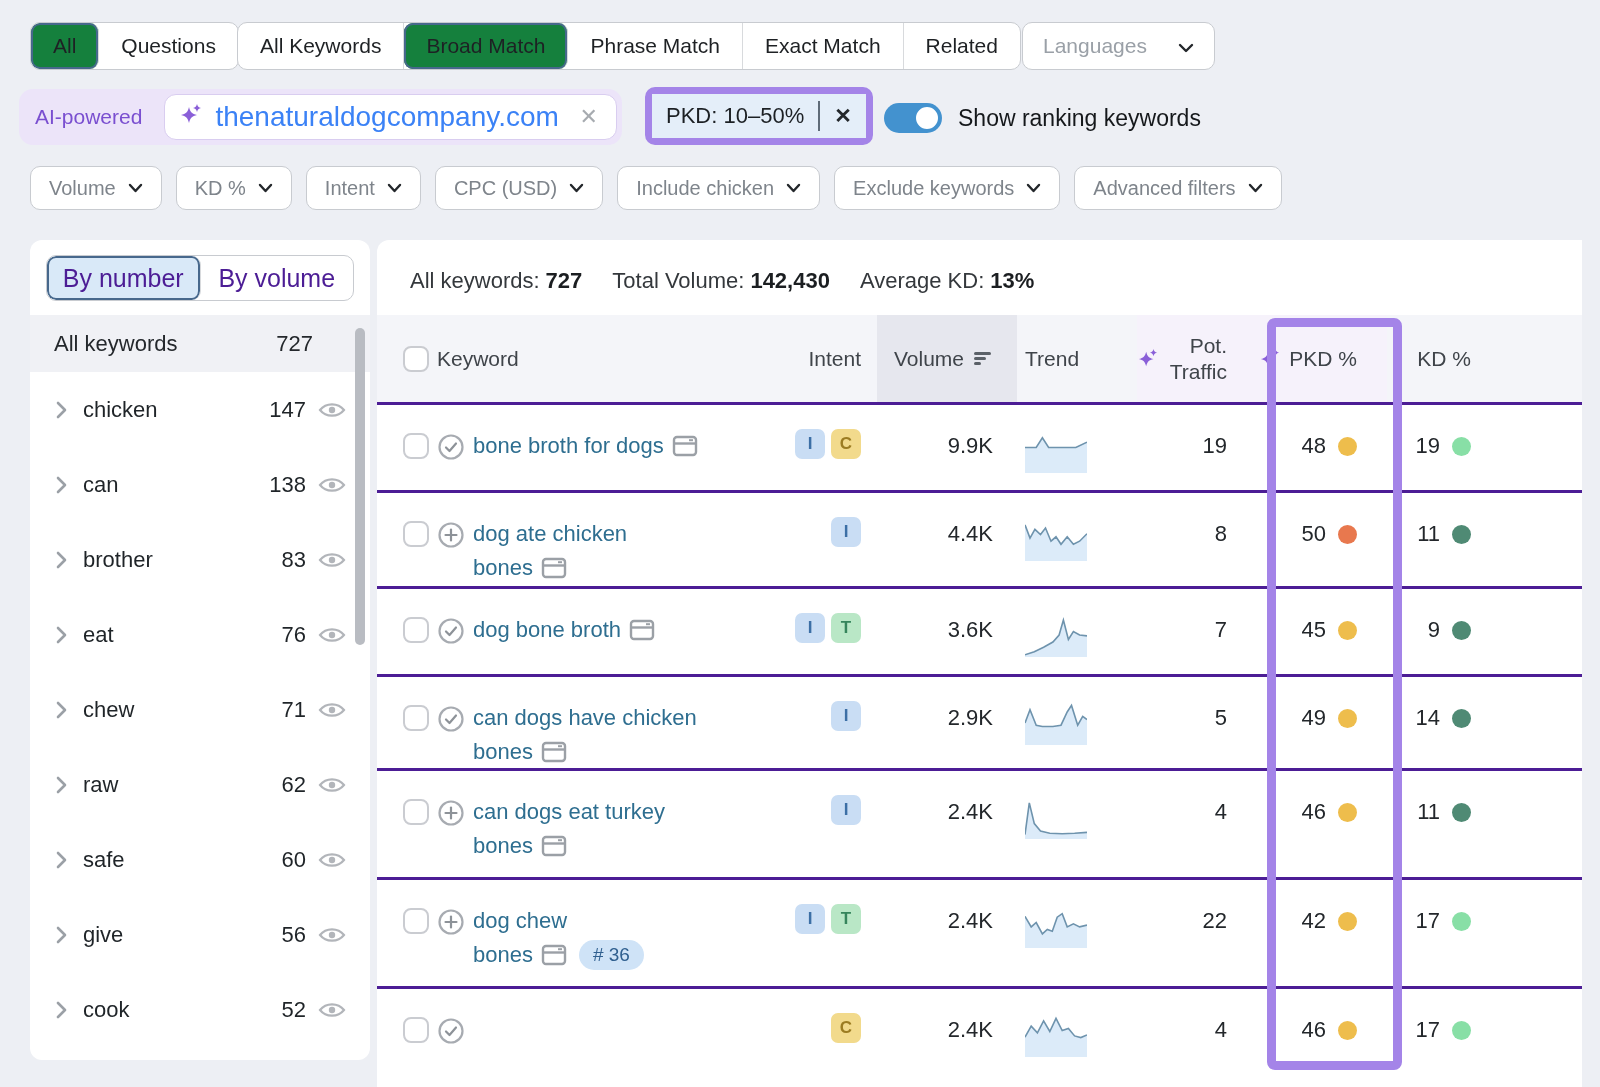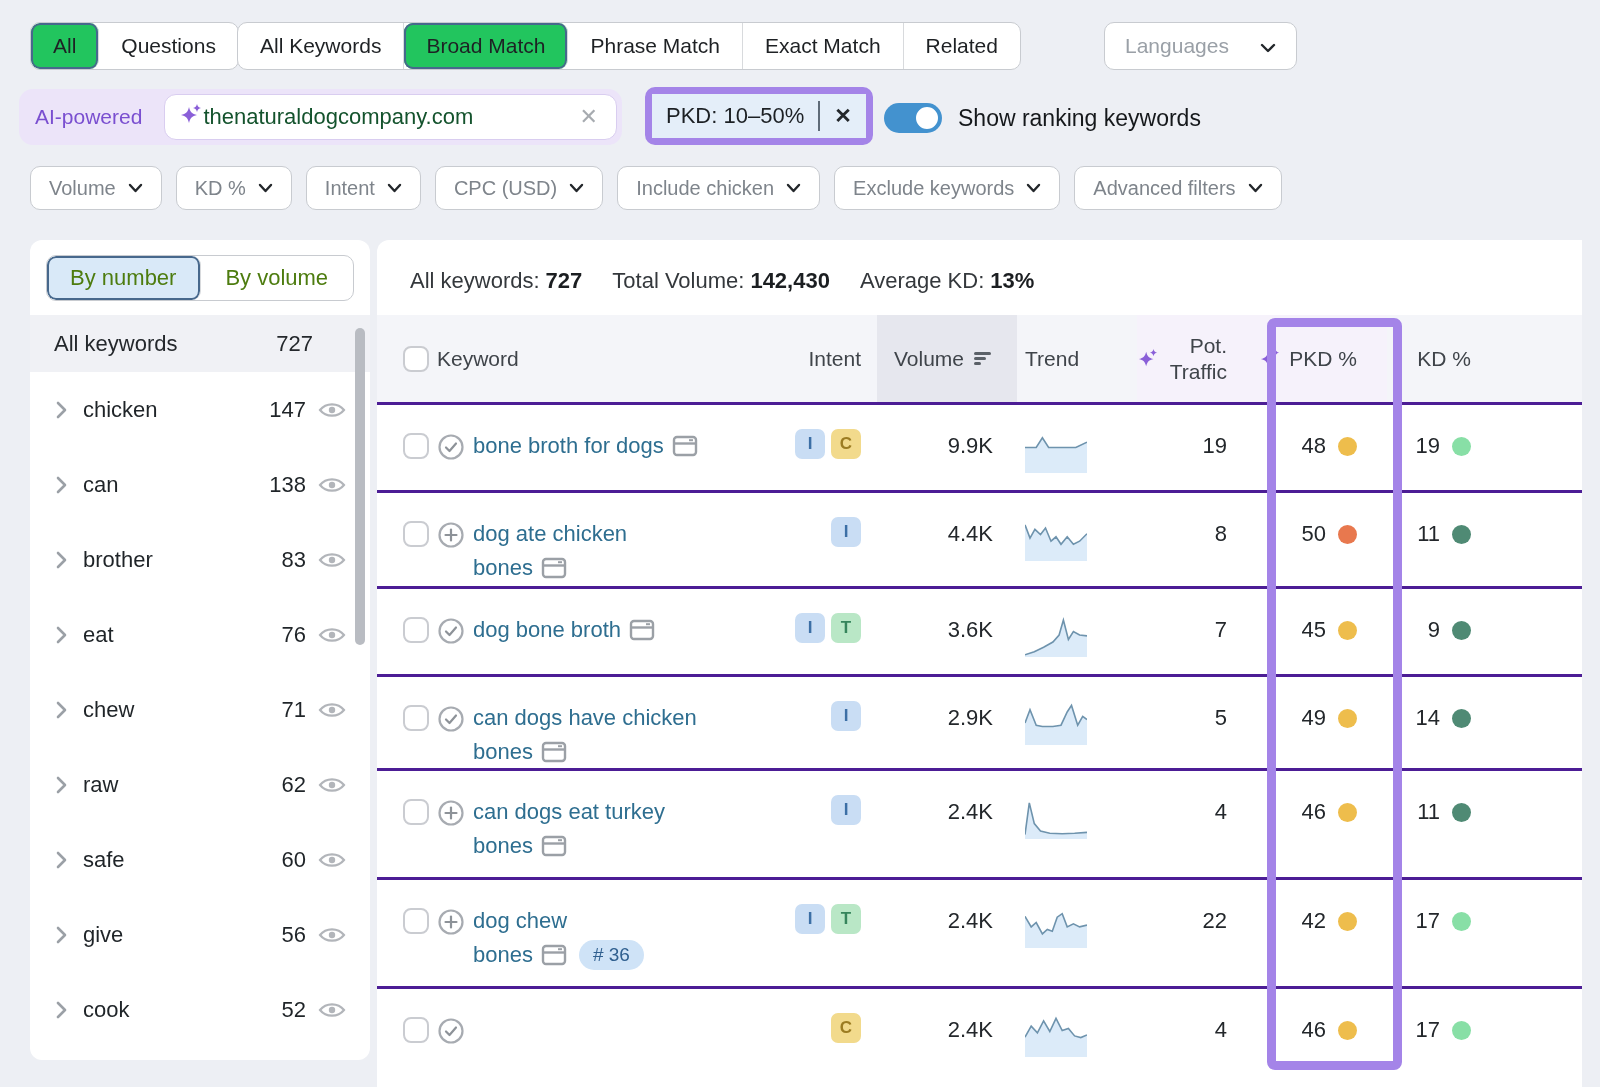--- a/index.html
+++ b/index.html
@@ -16,21 +16,21 @@
     background:#fff; border:1px solid #c8cbd0; border-radius:10px;
     display:flex; align-items:stretch; overflow:hidden;
   }
   .tab-cell {
     display:flex; align-items:center; padding:0 22px;
     font-size:21px; color:#1e2124; cursor:pointer; white-space:nowrap;
     border-right:1px solid #d8dadd;
   }
   .tab-cell:last-child { border-right:none; }
   .tab-cell.active {
-    background:#22c55e;
+    background:#15803d;
     box-shadow: inset 0 0 0 2px #47688c;
     border-radius:9px;
   }
   .pill-btn {
     position:absolute; top:22px; height:48px;
     background:#fff; border:1px solid #c8cbd0; border-radius:10px;
     display:flex; align-items:center; gap:12px; padding:0 20px;
     font-size:21px; color:#9aa0a7; cursor:pointer;
   }
   
@@ -38,21 +38,21 @@
     position:absolute; left:19px; top:89px; width:603px; height:56px;
     background:#ece4f9; border-radius:14px;
     display:flex; align-items:center;
   }
   .ai-label { font-size:21px; color:#7a4fd0; padding:0 22px 0 16px; white-space:nowrap; }
   .search-box {
     flex:1; height:46px; margin-right:5px;
     background:#fff; border:1px solid #d9cdf0; border-radius:12px;
     display:flex; align-items:center; padding:0 14px;
   }
-  .search-value { flex:1; font-size:22px; color:#14532d; white-space:nowrap; overflow:hidden; }
+  .search-value { flex:1; font-size:28px; color:#3b82f6; margin-left:12px; white-space:nowrap; overflow:hidden; }
   .clear-x { font-size:22px; color:#a7abb0; cursor:pointer; padding:0 4px; }
   .pkd-annotation {
     position:absolute; left:645px; top:87px;
     border:7px solid #a484e8; border-radius:10px;
   }
   .pkd-chip {
     height:44px; background:#e4eef9; display:flex; align-items:center; padding:0 4px 0 14px;
   }
   .pkd-chip-label { font-size:22px; color:#1c2024; white-space:nowrap; }
   .pkd-divider { width:2px; height:30px; background:#5f6b78; margin:0 4px 0 14px; }
@@ -78,21 +78,21 @@
     position:absolute; left:30px; top:240px; width:340px; height:820px;
     background:#fff; border-radius:12px; overflow:hidden;
   }
   .side-tabs {
     margin:15px 16px 14px 16px; height:46px;
     border:1px solid #c8cbd0; border-radius:10px;
     display:flex; overflow:hidden;
   }
   .side-tab {
     flex:1; display:flex; align-items:center; justify-content:center;
-    font-size:22px; color:#4d7c0f; cursor:pointer;
+    font-size:25px; color:#4c1d95; cursor:pointer;
     border-right:1px solid #d8dadd;
   }
   .side-tab:last-child { border-right:none; }
   .side-tab.active { background:#d9e9f8; box-shadow: inset 0 0 0 2px #47688c; border-radius:9px; }
   .all-row {
     height:57px; background:#f0f1f5; display:flex; align-items:center;
     padding:0 57px 0 24px; font-size:22px; color:#24282c; cursor:pointer;
   }
   .all-row .cnt { margin-left:auto; }
   .side-item {
@@ -163,21 +163,21 @@
     <div class="tab-cell active">All</div>
     <div class="tab-cell">Questions</div>
   </div>
 <div class="tab-group" style="left:237px;" id="tab-group-2">
     <div class="tab-cell">All Keywords</div>
     <div class="tab-cell active">Broad Match</div>
     <div class="tab-cell">Phrase Match</div>
     <div class="tab-cell">Exact Match</div>
     <div class="tab-cell">Related</div>
   </div>
-<div class="pill-btn" style="left:1104px; width:193px; justify-content:space-between;">
+<div class="pill-btn" style="left:1022px; width:193px; justify-content:space-between;">
   <span>Languages</span>
   <span><svg width="16" height="10" viewBox="0 0 16 10">
         <polyline points="2,2 8,8 14,2" fill="none" stroke="#23272b" stroke-width="2.4" stroke-linecap="round" stroke-linejoin="round"></polyline>
       </svg></span>
 </div>
 
 <div class="ai-wrap">
   <span class="ai-label">AI-powered</span>
   <div class="search-box">
     <span><svg width="24" height="24" viewBox="0 0 24 24">

